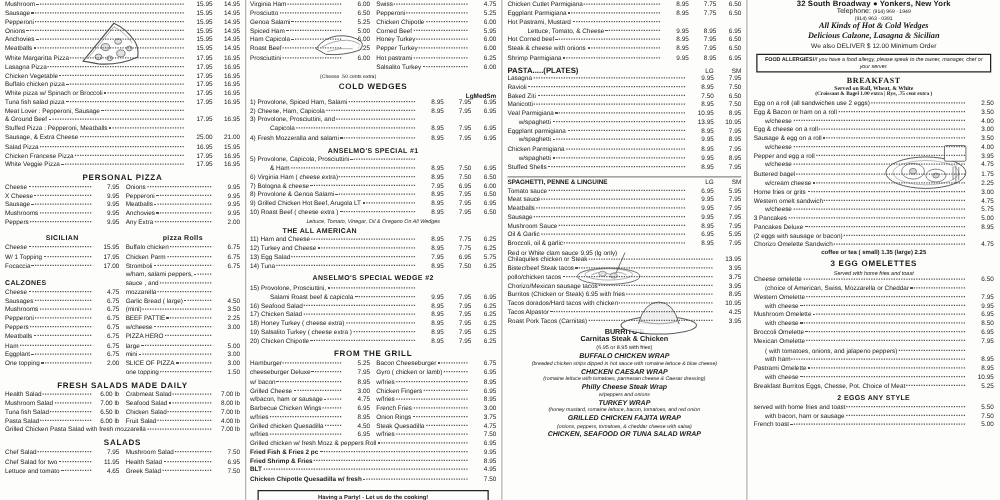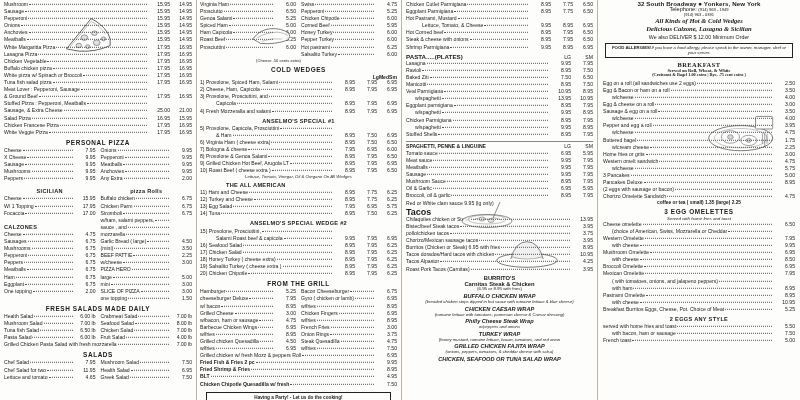--- a/index.html
+++ b/index.html
@@ -1108,21 +1108,20 @@
         </div>
         <div class="row">
           <span class="nm">Broccoli, oil &amp; garlic</span>
           <span class="dots"></span>
           <span class="pr p1">8.95</span>
           <span class="pr p2">7.95</span>
         </div>
       </div>
     <div>Red or White clam sauce  9.95  (lg only)</div>
 
-    <div style="font-size:9px;font-weight:bold;margin-top:2px;">Tacos</div>
     <div id="tacoList">
         <div class="row">
           <span class="nm">Chilaquiles chicken or Steak</span>
           <span class="dots"></span>
           <span class="pr p1">13.95</span>
         </div>
         <div class="row 1">
           <span class="nm">Bistec/beef Steak tacos</span>
           <span class="dots"></span>
           <span class="pr p1">3.95</span>

